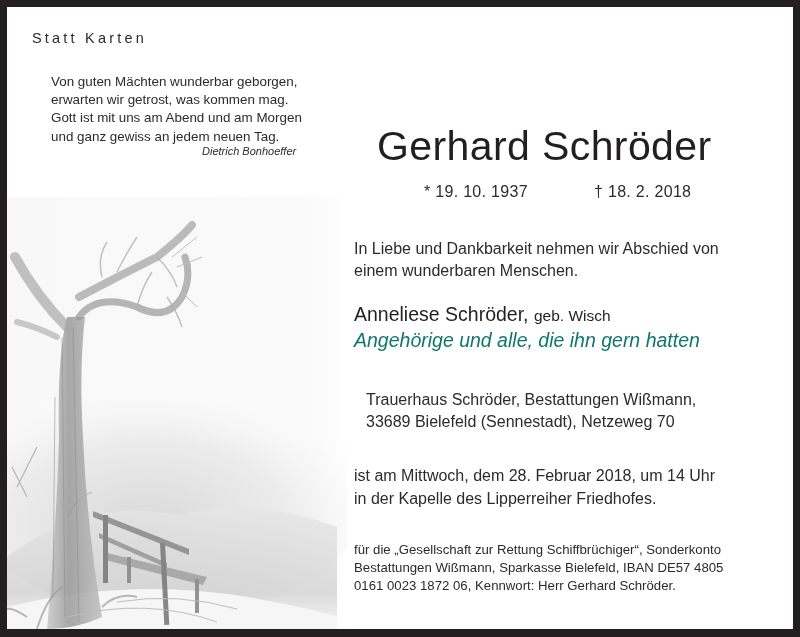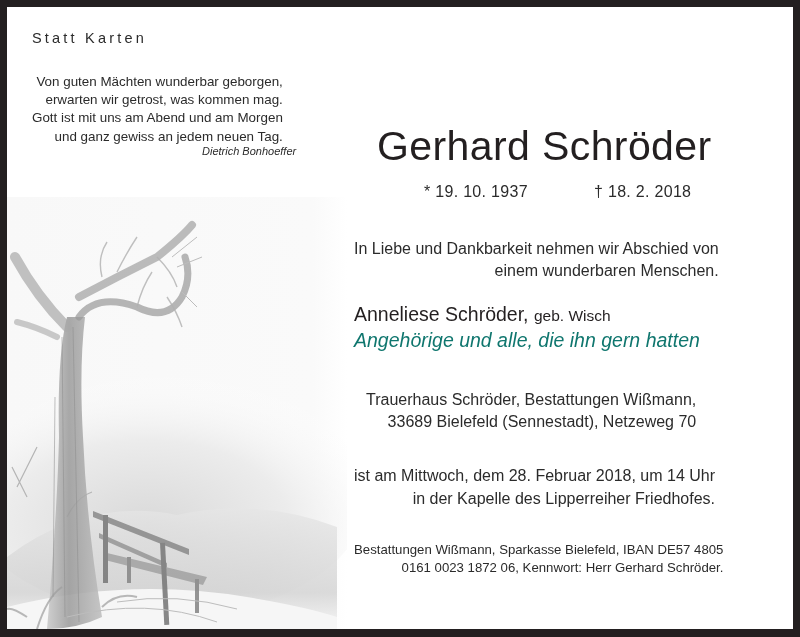--- a/index.html
+++ b/index.html
@@ -7,26 +7,26 @@
     width: 800px; height: 637px; overflow: hidden;
     background: #231f20;
     font-family: "Liberation Sans", "DejaVu Sans", sans-serif;
     color: #231f20;
   }
   .card {
     position: absolute; left: 7px; top: 7px;
     width: 786px; height: 622px;
     background: #ffffff; overflow: hidden;
   }
-  .abs { position: absolute; white-space: nowrap; text-align: right; }
+  .abs { position: absolute; white-space: nowrap; }
 
   .statt { left: 25px; top: 23px; font-size: 14.5px; letter-spacing: 3.2px; color: #2b2b2b; }
 
   .poem { left: 25px; top: 66px; font-size: 13.4px; line-height: 18.2px; color: #2b2b2b; }
-  .poem .line { display: block; }
+  .poem .line { display: block; margin-left: 19px; }
   .author { left: 195px; top: 138px; font-size: 11px; font-style: italic; color: #2b2b2b; }
 
   .name { left: 370px; top: 116px; font-size: 41px; font-family: "Liberation Sans", sans-serif; letter-spacing: 0.4px; color: #231f20; font-weight: normal; }
 
   .birth { left: 417px; top: 176px; font-size: 16px; color: #2b2b2b; letter-spacing: 0.3px; }
   .death { left: 587px; top: 176px; font-size: 16px; color: #2b2b2b; letter-spacing: 0.3px; }
 
   .intro { left: 347px; top: 231px; font-size: 16px; line-height: 22.4px; color: #2b2b2b; }
   .intro .line { display: block; }
 
@@ -143,17 +143,18 @@
     <span class="line">Trauerhaus Schröder, Bestattungen Wißmann,</span>
     <span class="line">33689 Bielefeld (Sennestadt), Netzeweg 70</span>
   </div>
 
   <div class="abs service">
     <span class="line">ist am Mittwoch, dem 28. Februar 2018, um 14 Uhr</span>
     <span class="line">in der Kapelle des Lipperreiher Friedhofes.</span>
   </div>
 
   <div class="abs donation">
+    <span class="line">für die „Gesellschaft zur Rettung Schiffbrüchiger“, Sonderkonto</span>
     <span class="line">Bestattungen Wißmann, Sparkasse Bielefeld, IBAN DE57 4805</span>
     <span class="line">0161 0023 1872 06, Kennwort: Herr Gerhard Schröder.</span>
   </div>
 
 </div>
 
 </body></html>

